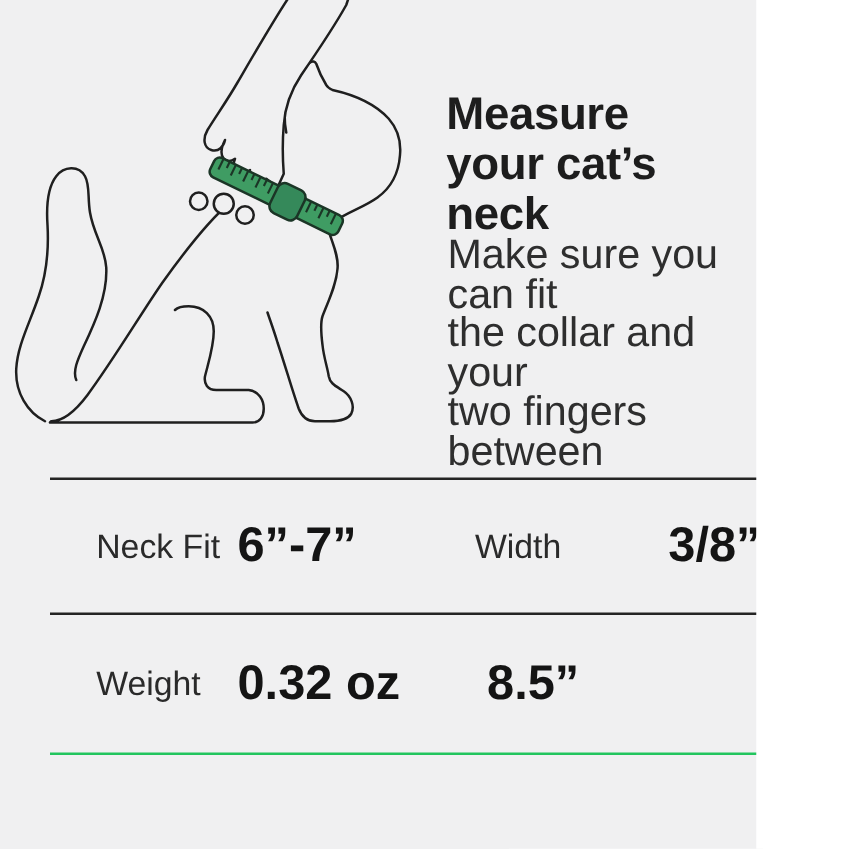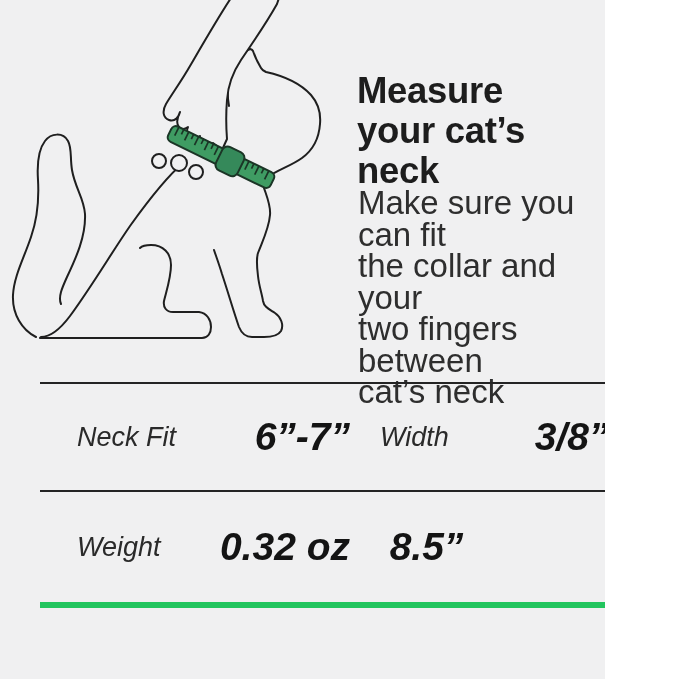--- a/index.html
+++ b/index.html
@@ -22,40 +22,39 @@
     font-size:36.5px;line-height:40px;font-weight:700;
     color:#1d1d1d;letter-spacing:-0.3px;
   }
   .subtext{
     position:absolute;left:358px;top:187px;
     font-size:33px;line-height:31.5px;font-weight:400;
     color:#2e2e2e;
   }
   .specs{
     position:absolute;left:40px;top:382px;width:600px;
-    border-bottom:6px solid #22c55e;
-    font-style:italic;
+    border-bottom:2px solid #22c55e;
   }
   .spec-row{
     display:grid;
     grid-template-columns:150px 160px 140px 150px;
     align-items:center;
     border-top:2px solid #242424;
   }
   .spec-row.r1{height:106px;}
   .spec-row.r2{height:110px;}
   .spec-label{
     font-size:27px;color:#2a2a2a;font-weight:400;line-height:29px;
   }
   .spec-label.c1{padding-left:37px;}
   .spec-label.c3{padding-left:30px;}
   .spec-value{
     font-size:39px;font-weight:700;color:#141414;
   }
-  .spec-value.c2{text-align:right;}
+  .spec-value.c2{text-align:left;}
   .spec-value.c4{padding-left:13px;text-align:center;}
 </style>
 </head>
 <body>
 
 <div class="canvas">
 
   <svg class="illo" width="345" height="365" viewBox="0 0 345 365" aria-hidden="true">
 
     <path class="line" d="
@@ -154,21 +153,20 @@
 
   <div class="headline">
     <div>Measure</div>
     <div>your cat’s neck</div>
   </div>
 
   <div class="subtext">
     <div>Make sure you can fit</div>
     <div>the collar and your</div>
     <div>two fingers between</div>
-    <div>cat’s neck</div>
   </div>
 
   <div class="specs">
     <div class="spec-row r1">
       <div class="spec-label c1">Neck Fit</div>
       <div class="spec-value c2">6”-7”</div>
       <div class="spec-label c3">Width</div>
       <div class="spec-value c4">3/8”</div>
     </div>
     <div class="spec-row r2">

